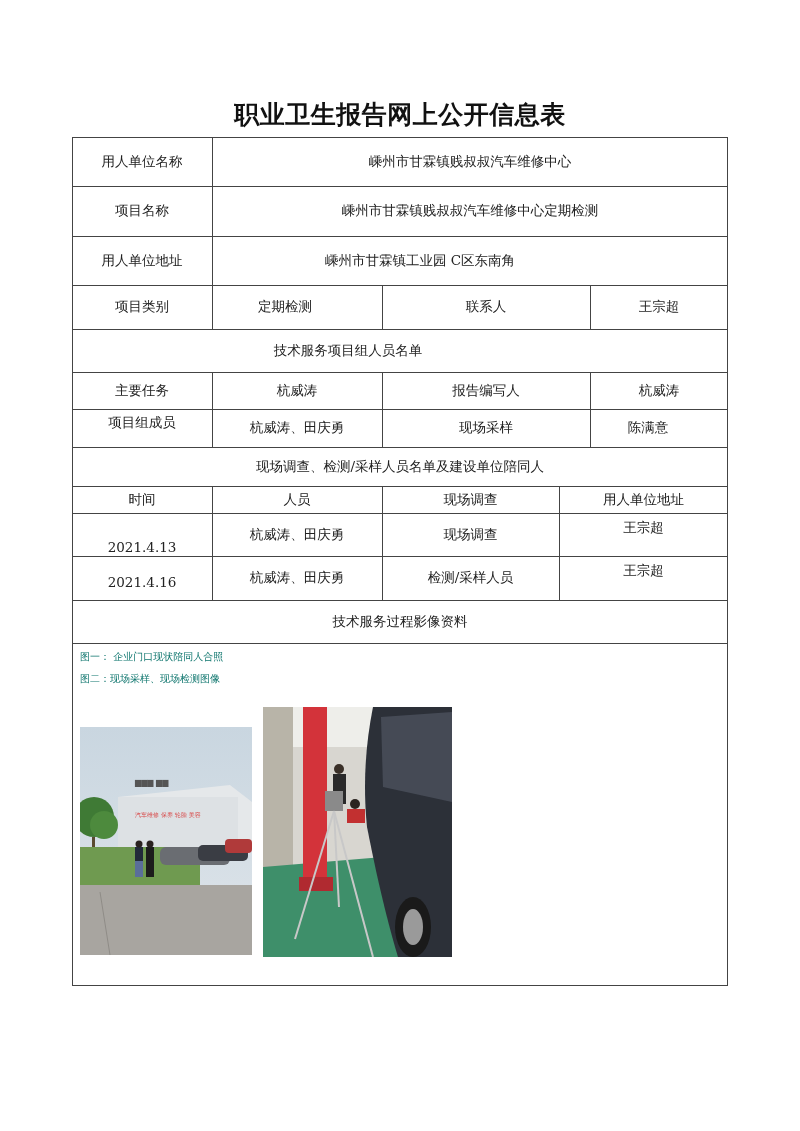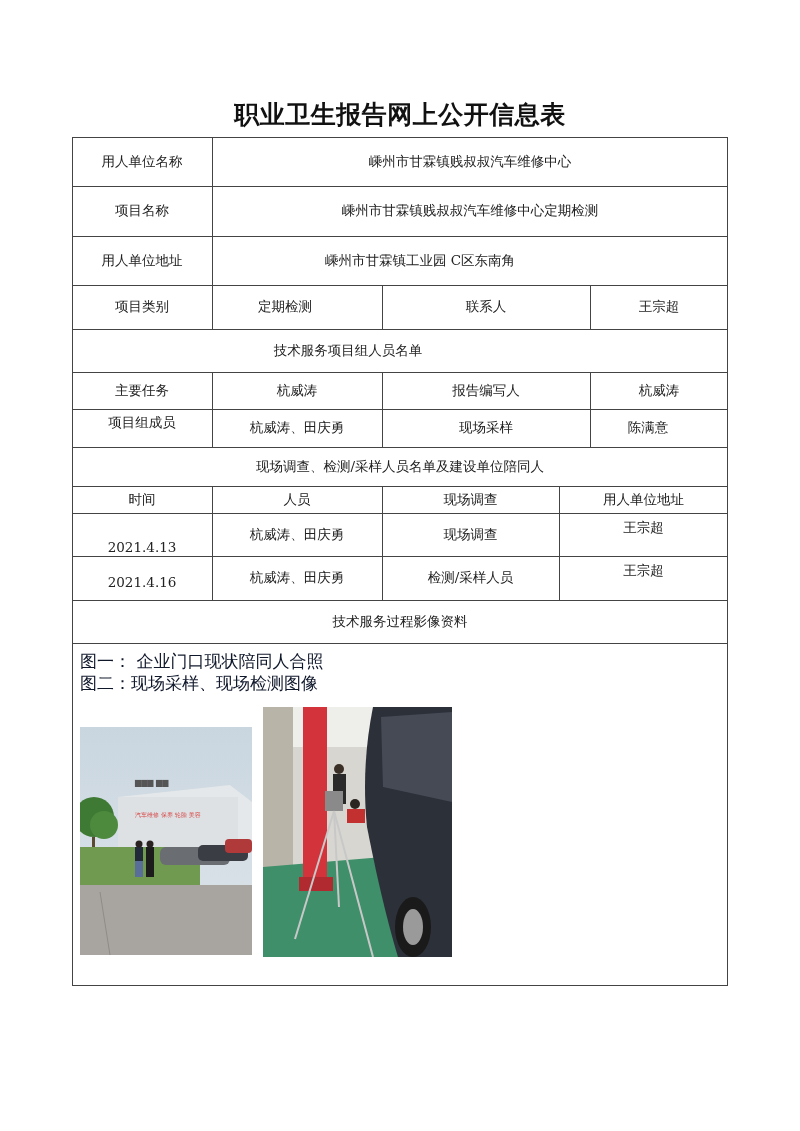--- a/index.html
+++ b/index.html
@@ -8,21 +8,21 @@
   .title { position: absolute; left: 0; top: 98px; width: 800px; text-align: center;
            font-family: "DejaVu Sans", "Liberation Sans", sans-serif;
            font-size: 25px; font-weight: bold; color: #111; letter-spacing: 0.5px; }
   .frame { position: absolute; left: 72px; top: 137px; width: 656px; height: 849px;
            border: 1.5px solid #444; box-sizing: border-box; }
   .cell { position: absolute; box-sizing: border-box; display: flex; align-items: center;
           justify-content: center; font-size: 13.5px; color: #222; }
   .hl { position: absolute; left: 72px; width: 656px; height: 0; border-top: 1.5px solid #444; }
   .vl { position: absolute; width: 0; border-left: 1.5px solid #444; }
   .top-align { align-items: flex-start; padding-top: 6px; }
-  .caption { position: absolute; left: 80px; font-size: 17px; color: #0f172a; }
+  .caption { position: absolute; left: 80px; font-size: 10px; color: #0f766e; }
   .photo { position: absolute; overflow: hidden; }
   .photo svg { width: 100%; height: 100%; display: block; }
 </style>
 </head>
 <body>
 
 <div class="title">职业卫生报告网上公开信息表</div>
 
 <div class="frame"></div>
 

